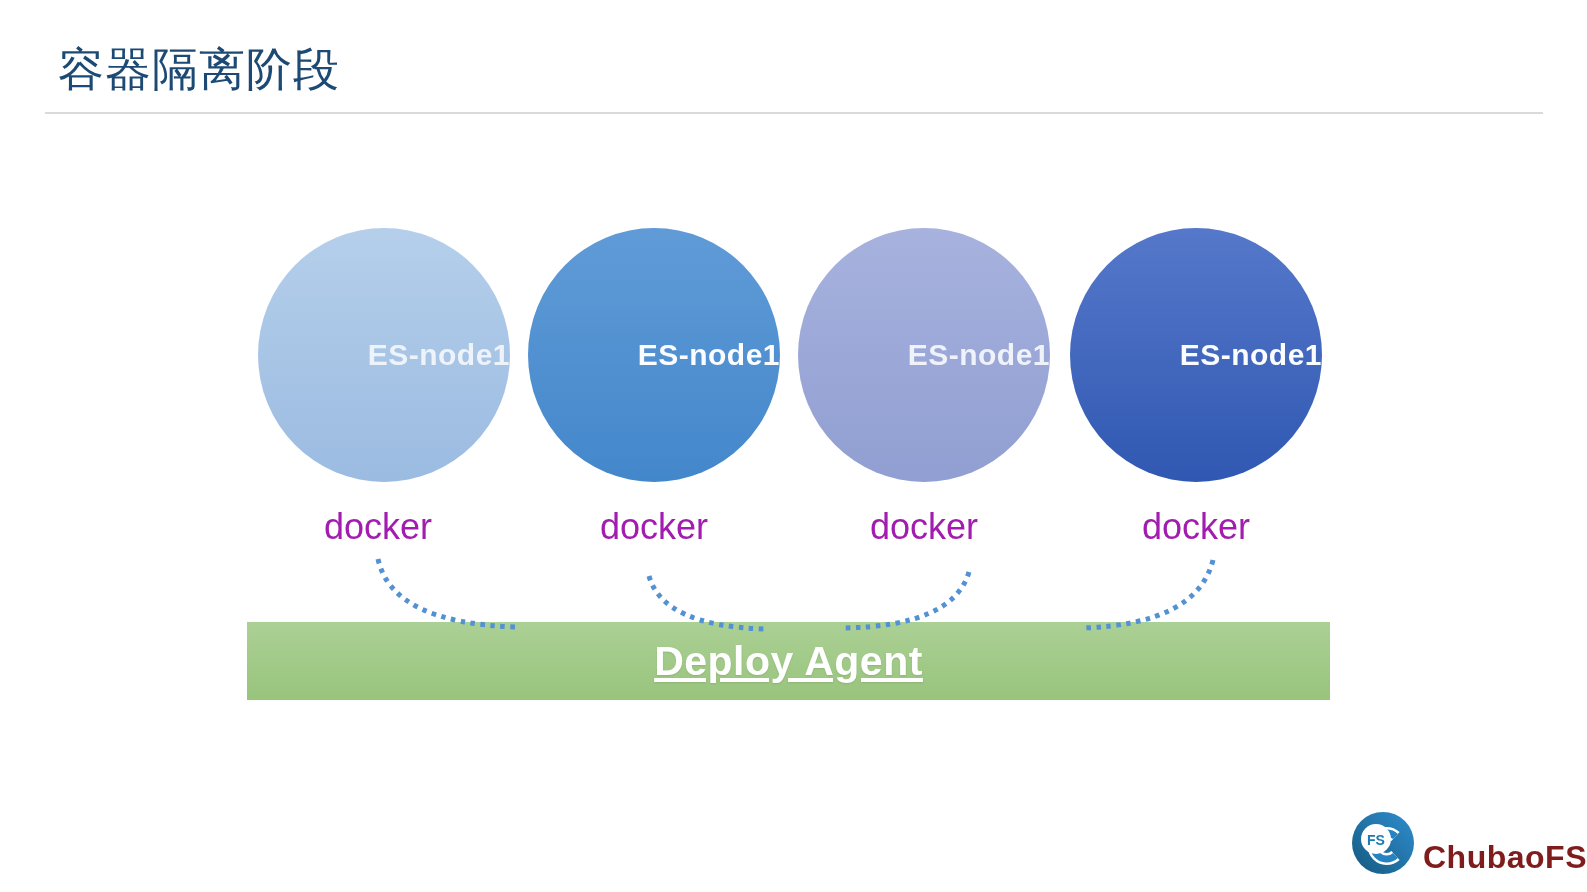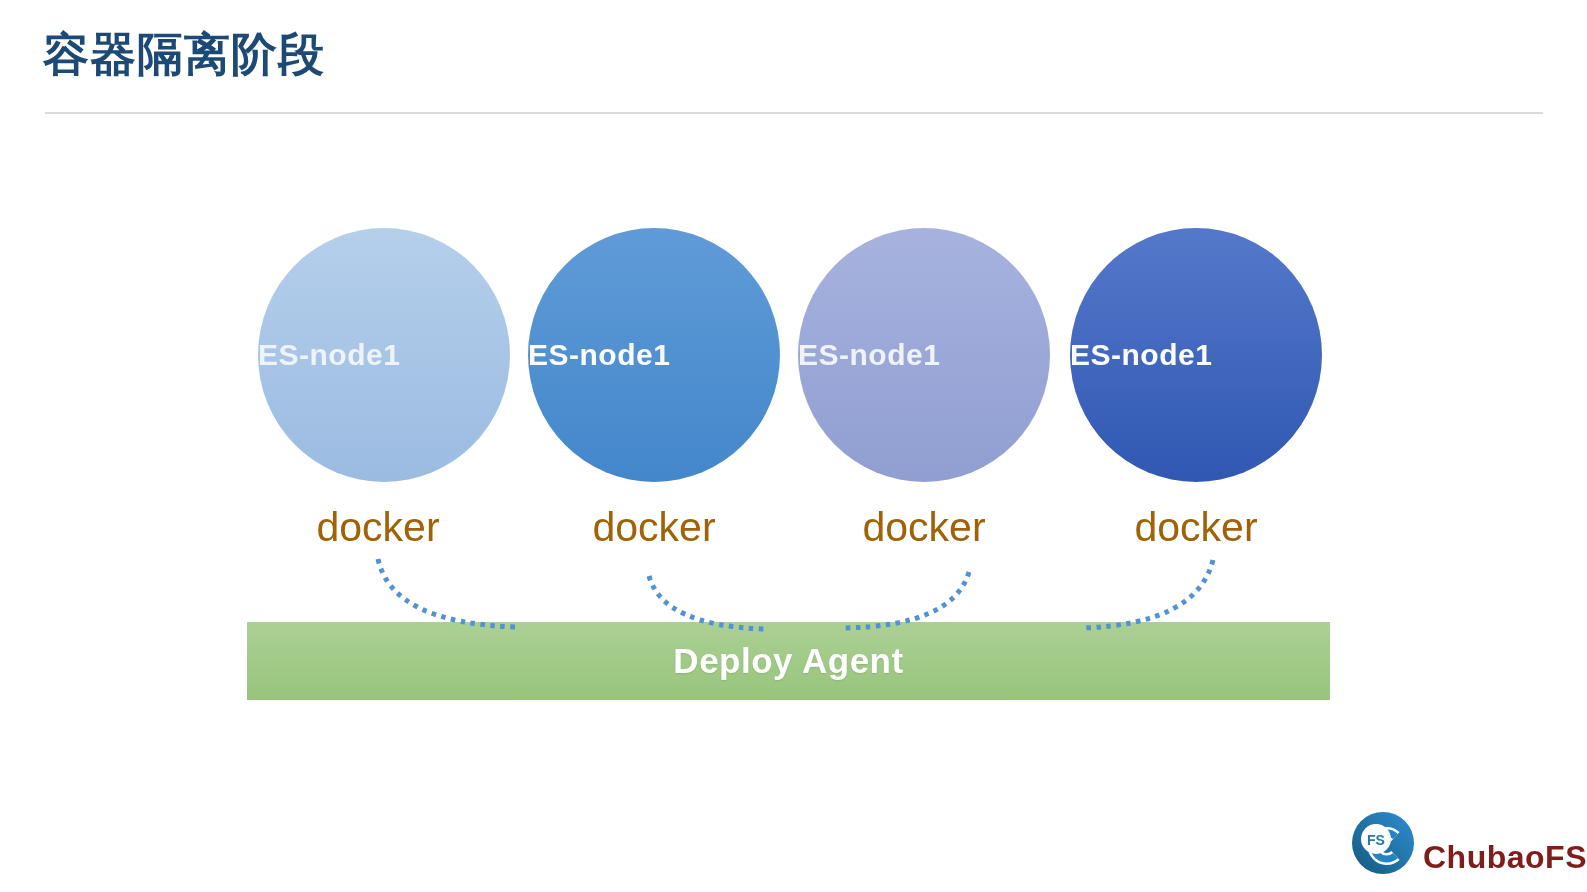--- a/index.html
+++ b/index.html
@@ -4,63 +4,64 @@
 <style>
   html,body{margin:0;padding:0;background:#fff;}
   .slide{
     position:relative;
     width:1587px;height:892px;
     background:#ffffff;
     overflow:hidden;
     font-family:"Liberation Sans","DejaVu Sans",sans-serif;
   }
   .title{
-    position:absolute;left:43px;top:28px;margin:0;
-    font-size:46px;line-height:1.15;font-weight:bold;
+    position:absolute;left:43px;top:28px;margin:15px;
+    font-size:46px;line-height:1.15;font-weight:normal;
     color:#1d4a74;letter-spacing:1px;
   }
   .divider{
     position:absolute;left:45px;top:112px;width:1498px;height:2px;
     background:#dadada;
   }
   .circle{
     position:absolute;top:228px;width:252px;height:254px;
     border-radius:50%;
-    display:flex;align-items:center;justify-content:flex-start;
+    display:flex;align-items:center;justify-content:flex-end;
   }
   .circle span{
     color:#fbfcfe;font-size:30px;font-weight:bold;letter-spacing:0.5px;
   }
   .c1{left:258px;background:linear-gradient(180deg,#b5cfeb 0%,#9bbbe1 100%);}
   .c1 span{color:#eef3fa;}
   .c2{left:528px;background:linear-gradient(180deg,#609bd7 0%,#4387cb 100%);}
   .c3{left:798px;background:linear-gradient(180deg,#a7b2de 0%,#909ed1 100%);}
   .c3 span{color:#f0f2fa;}
   .c4{left:1070px;background:linear-gradient(180deg,#5578ca 0%,#3058b2 100%);}
   .docker{
     position:absolute;top:506px;width:252px;height:42px;line-height:42px;
-    text-align:center;font-size:41px;color:#a16207;
+    text-align:center;font-size:36px;color:#a21caf;
   }
   .d1{left:252px;}
   .d2{left:528px;}
   .d3{left:798px;}
   .d4{left:1070px;}
   .connectors{
     position:absolute;left:0;top:0;width:1587px;height:892px;
     pointer-events:none;z-index:3;
   }
   .agent{
     position:absolute;left:247px;top:622px;width:1083px;height:78px;
     background:linear-gradient(180deg,#abd095 0%,#98c47c 100%);
     display:flex;align-items:center;justify-content:center;
     z-index:2;
   }
   .agent span{
-    color:#ffffff;font-size:35px;font-weight:bold;letter-spacing:0.5px;
+    color:#ffffff;font-size:41px;font-weight:bold;letter-spacing:0.5px;
     text-shadow:0 1px 2px rgba(0,0,0,0.10);
+    text-decoration:underline;
   }
   .brand{
     position:absolute;left:1350px;top:806px;height:70px;
     display:flex;align-items:flex-end;gap:7px;
   }
   .brand-text{
     font-size:32px;font-weight:700;color:#7f1d1d;letter-spacing:0.5px;
   }
 </style>
 </head>

